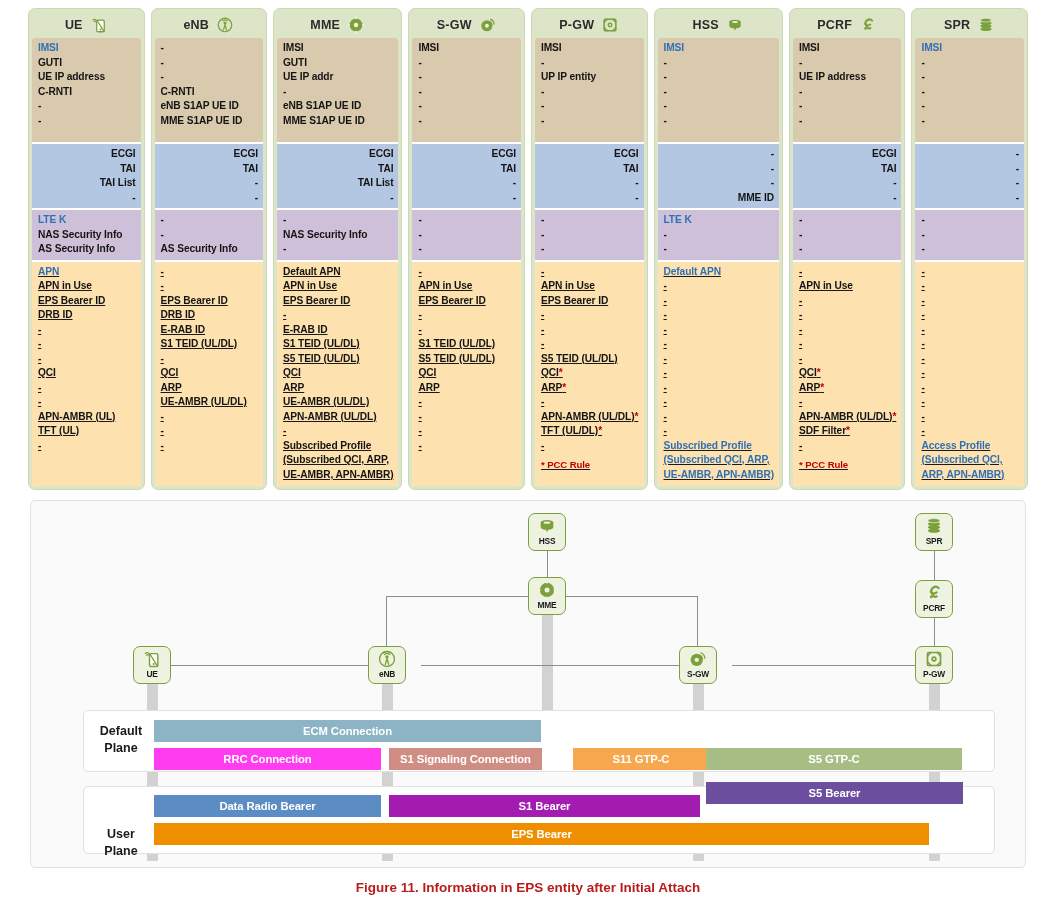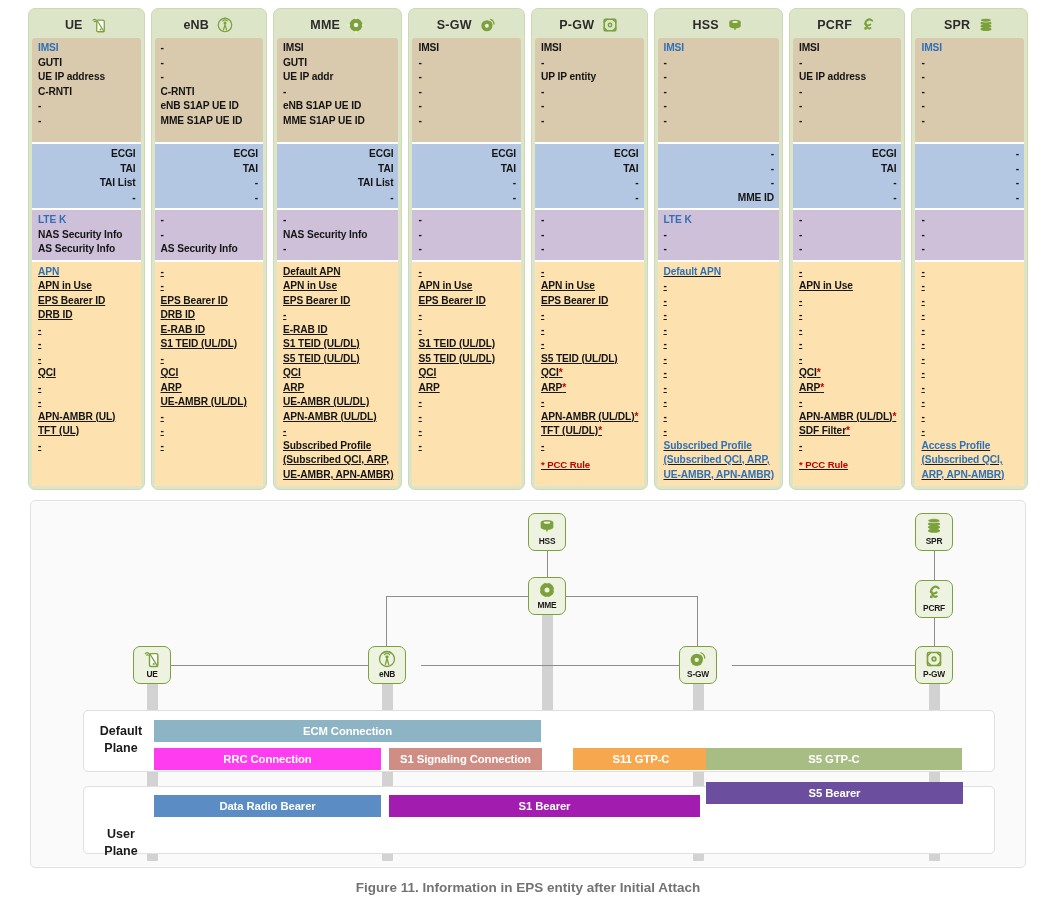--- a/index.html
+++ b/index.html
@@ -150,21 +150,21 @@
     letter-spacing:-0.1px;
   }
 
   #caption {
     position:absolute;
     left:0; top:880px;
     width:1056px;
     text-align:center;
     font-size:13.5px;
     font-weight:bold;
-    color:#737373;
+    color:#b91c1c;
   }
 </style>
 </head>
 <body>
 
 <div id="entity-grid">
     <div class="entity-col">
       <div class="col-head">
         <span class="ttl">UE</span>
         <span style="display: flex;">
@@ -625,20 +625,23 @@
 
   <div class="bar" style="left:123px; top:294px; width:227px; background:#5b8cc4;">
     <span>Data Radio Bearer</span>
     </div>
   <div class="bar" style="left:358px; top:294px; width:311px; background:#a21caf;">
     <span>S1 Bearer</span>
     </div>
   <div class="bar" style="left:675px; top:281px; width:257px; background:#6b4e9e;">
     <span>S5 Bearer</span>
     </div>
+  <div class="bar" style="left:123px; top:322px; width:775px; background:#ef8f00;">
+    <span>EPS Bearer</span>
+    </div>
 
   <div class="node" style="left:102px; top:145px;">
       <span style="display: flex;">
         <svg class="nico" width="20" height="20" viewBox="0 0 24 24" fill="none" stroke="#7ba03c" stroke-width="1.7" stroke-linecap="round" stroke-linejoin="round">
           <rect x="9" y="5.5" width="10" height="15.5" rx="1.8" fill="#ffffff" stroke="#7ba03c"></rect>
               <circle cx="14" cy="18" r="1.3" fill="#7ba03c" stroke="none"></circle>
               <path d="M9.5 6 L18.5 20.5" stroke="#7ba03c" stroke-width="1.6"></path>
               <path d="M4 5.5c1.2-1.2 3-1.2 4.2 0" stroke="#7ba03c" stroke-width="1.5"></path>
               <path d="M5.6 7.4c.6-.6 1.4-.6 2 0" stroke="#7ba03c" stroke-width="1.5"></path>
         </svg>

